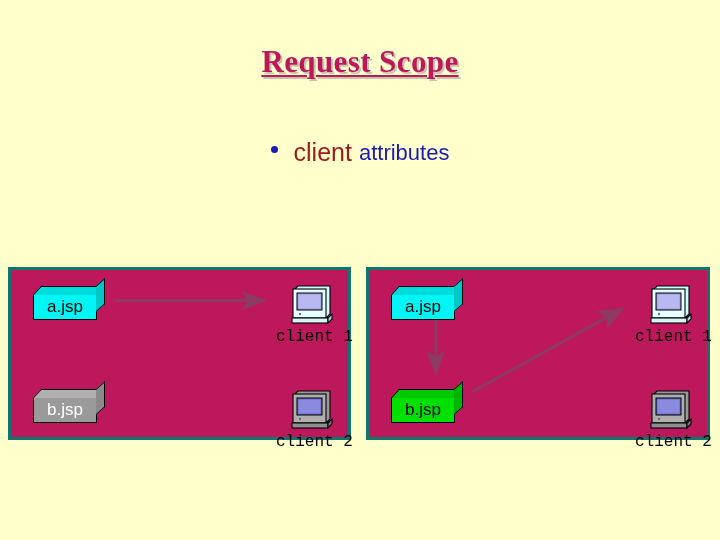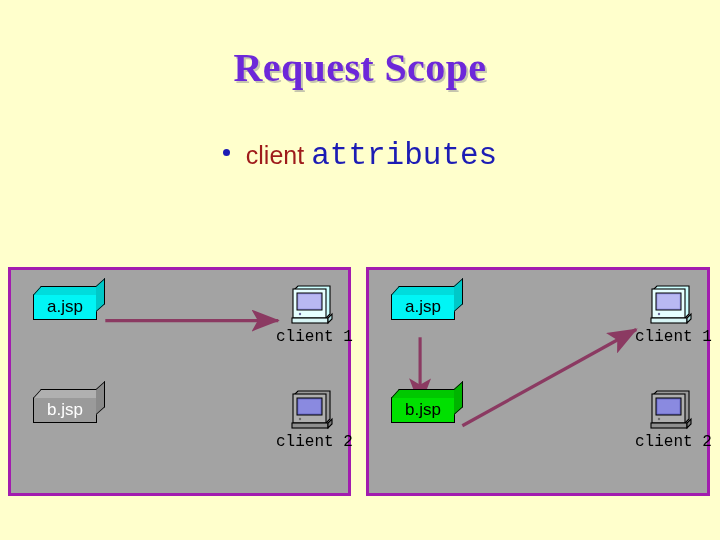--- a/index.html
+++ b/index.html
@@ -17,23 +17,24 @@
 
   
   #slide-title {
     position: absolute;
     left: 0;
     top: 44px;
     width: 720px;
     text-align: center;
     font-family: "Liberation Serif", serif;
     font-weight: bold;
-    font-size: 40px;
-    color: #6d28d9;
+    font-size: 31px;
+    color: #be185d;
     letter-spacing: 0.4px;
+    text-decoration: underline;
     text-underline-offset: 3px;
     text-decoration-thickness: 2px;
     text-shadow: 2px 2px 0 rgba(150,150,150,0.55);
     white-space: nowrap;
   }
 
   
   #bullet-line {
     position: absolute;
     left: 0;
@@ -53,34 +54,34 @@
     position: relative;
     top: -3px;
   }
   #bullet-line .word-request {
     font-family: "Liberation Sans", sans-serif;
     font-size: 25px;
     color: #9E1B1B;
     vertical-align: middle;
   }
   #bullet-line .word-attributes {
-    font-family: Liberation Mono, monospace;
-    font-size: 31px;
+    font-family: Liberation Sans, sans-serif;
+    font-size: 22px;
     color: #1C1CB4;
     vertical-align: middle;
     margin-left: 7px;
   }
 
   
   .panel {
     position: absolute;
     top: 267px;
-    height: 229px;
-    border: 3px solid #a21caf;
-    background: #a3a3a3;
+    height: 173px;
+    border: 3px solid #0f766e;
+    background: #be185d;
     box-sizing: border-box;
   }
   #panel-left  { left: 8px;   width: 343px; }
   #panel-right { left: 366px; width: 344px; }
 
   
   .jsp-box {
     position: absolute;
     width: 64px;
     height: 26px;

